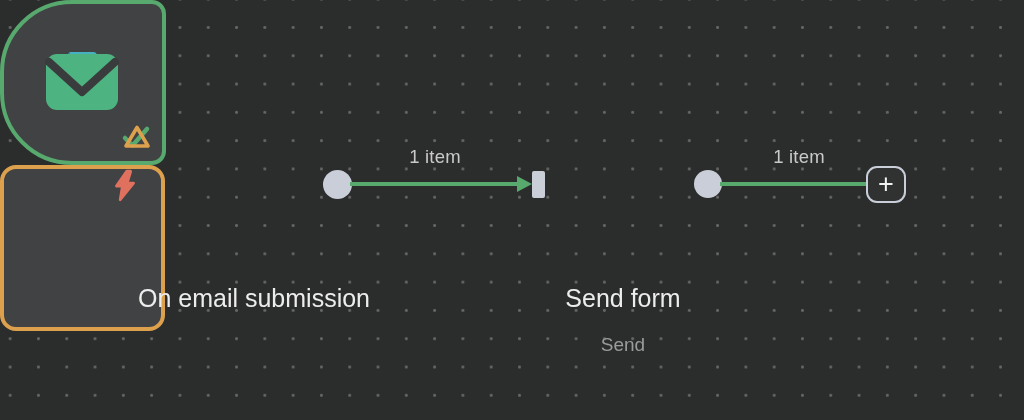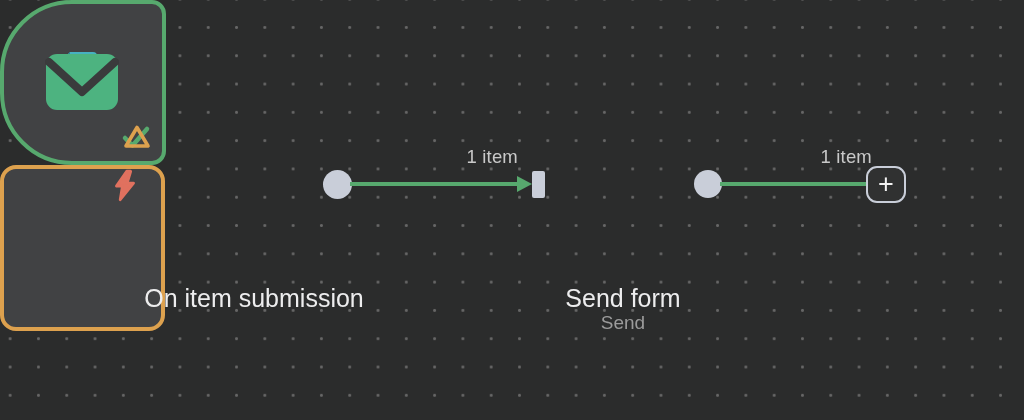--- a/index.html
+++ b/index.html
@@ -37,29 +37,29 @@
     position:absolute;left:532px;top:171px;width:13px;height:27px;border-radius:2px;
     background:var(--connector,#c9ced9);
   }
   .wire{position:absolute;height:3.5px;background:var(--green,#57a96e);}
   .wire-arrow{
     position:absolute;left:517px;top:176px;width:0;height:0;
     border-left:15px solid var(--green,#57a96e);
     border-top:8px solid transparent;border-bottom:8px solid transparent;
   }
   .wire-label{
-    position:absolute;top:146px;text-align:right;
+    position:absolute;top:146px;text-align:center;
     color:var(--label,#cdcdcd);font-size:18.5px;letter-spacing:0.2px;
   }
   .node-title{
     position:absolute;top:284px;transform:translateX(-50%);
     color:var(--title,#ededee);font-size:25px;font-weight:500;white-space:nowrap;
   }
   .node-subtitle{
-    position:absolute;top:312px;transform:translateX(-50%);
+    position:absolute;top:334px;transform:translateX(-50%);
     color:var(--subtitle,#9b9b9b);font-size:19px;white-space:nowrap;
   }
   .add-btn{
     position:absolute;left:866px;top:166px;width:40px;height:37px;
     box-sizing:border-box;border:2.5px solid var(--connector,#c9ced9);
     border-radius:11px;background:#303131;color:#f2f2f2;
     font-size:27px;font-weight:300;line-height:31px;text-align:center;
     padding:0;cursor:pointer;font-family:"Liberation Sans",sans-serif;
   }
 </style>
@@ -108,15 +108,15 @@
   </svg>
 </div>
 
 <div class="endpoint-circle" style="left:694px;top:170px;width:28px;height:28px"></div>
 
 <div class="wire" style="left:720px;top:182px;width:147px"></div>
 <div class="wire-label" style="left:726px;width:146px">1 item</div>
 
 <button class="add-btn">+</button>
 
-<div class="node-title" style="left:254px">On item submission</div>
+<div class="node-title" style="left:254px">On email submission</div>
 <div class="node-title" style="left:623px">Send form</div>
 <div class="node-subtitle" style="left:623px">Send</div>
 
 </body></html>

